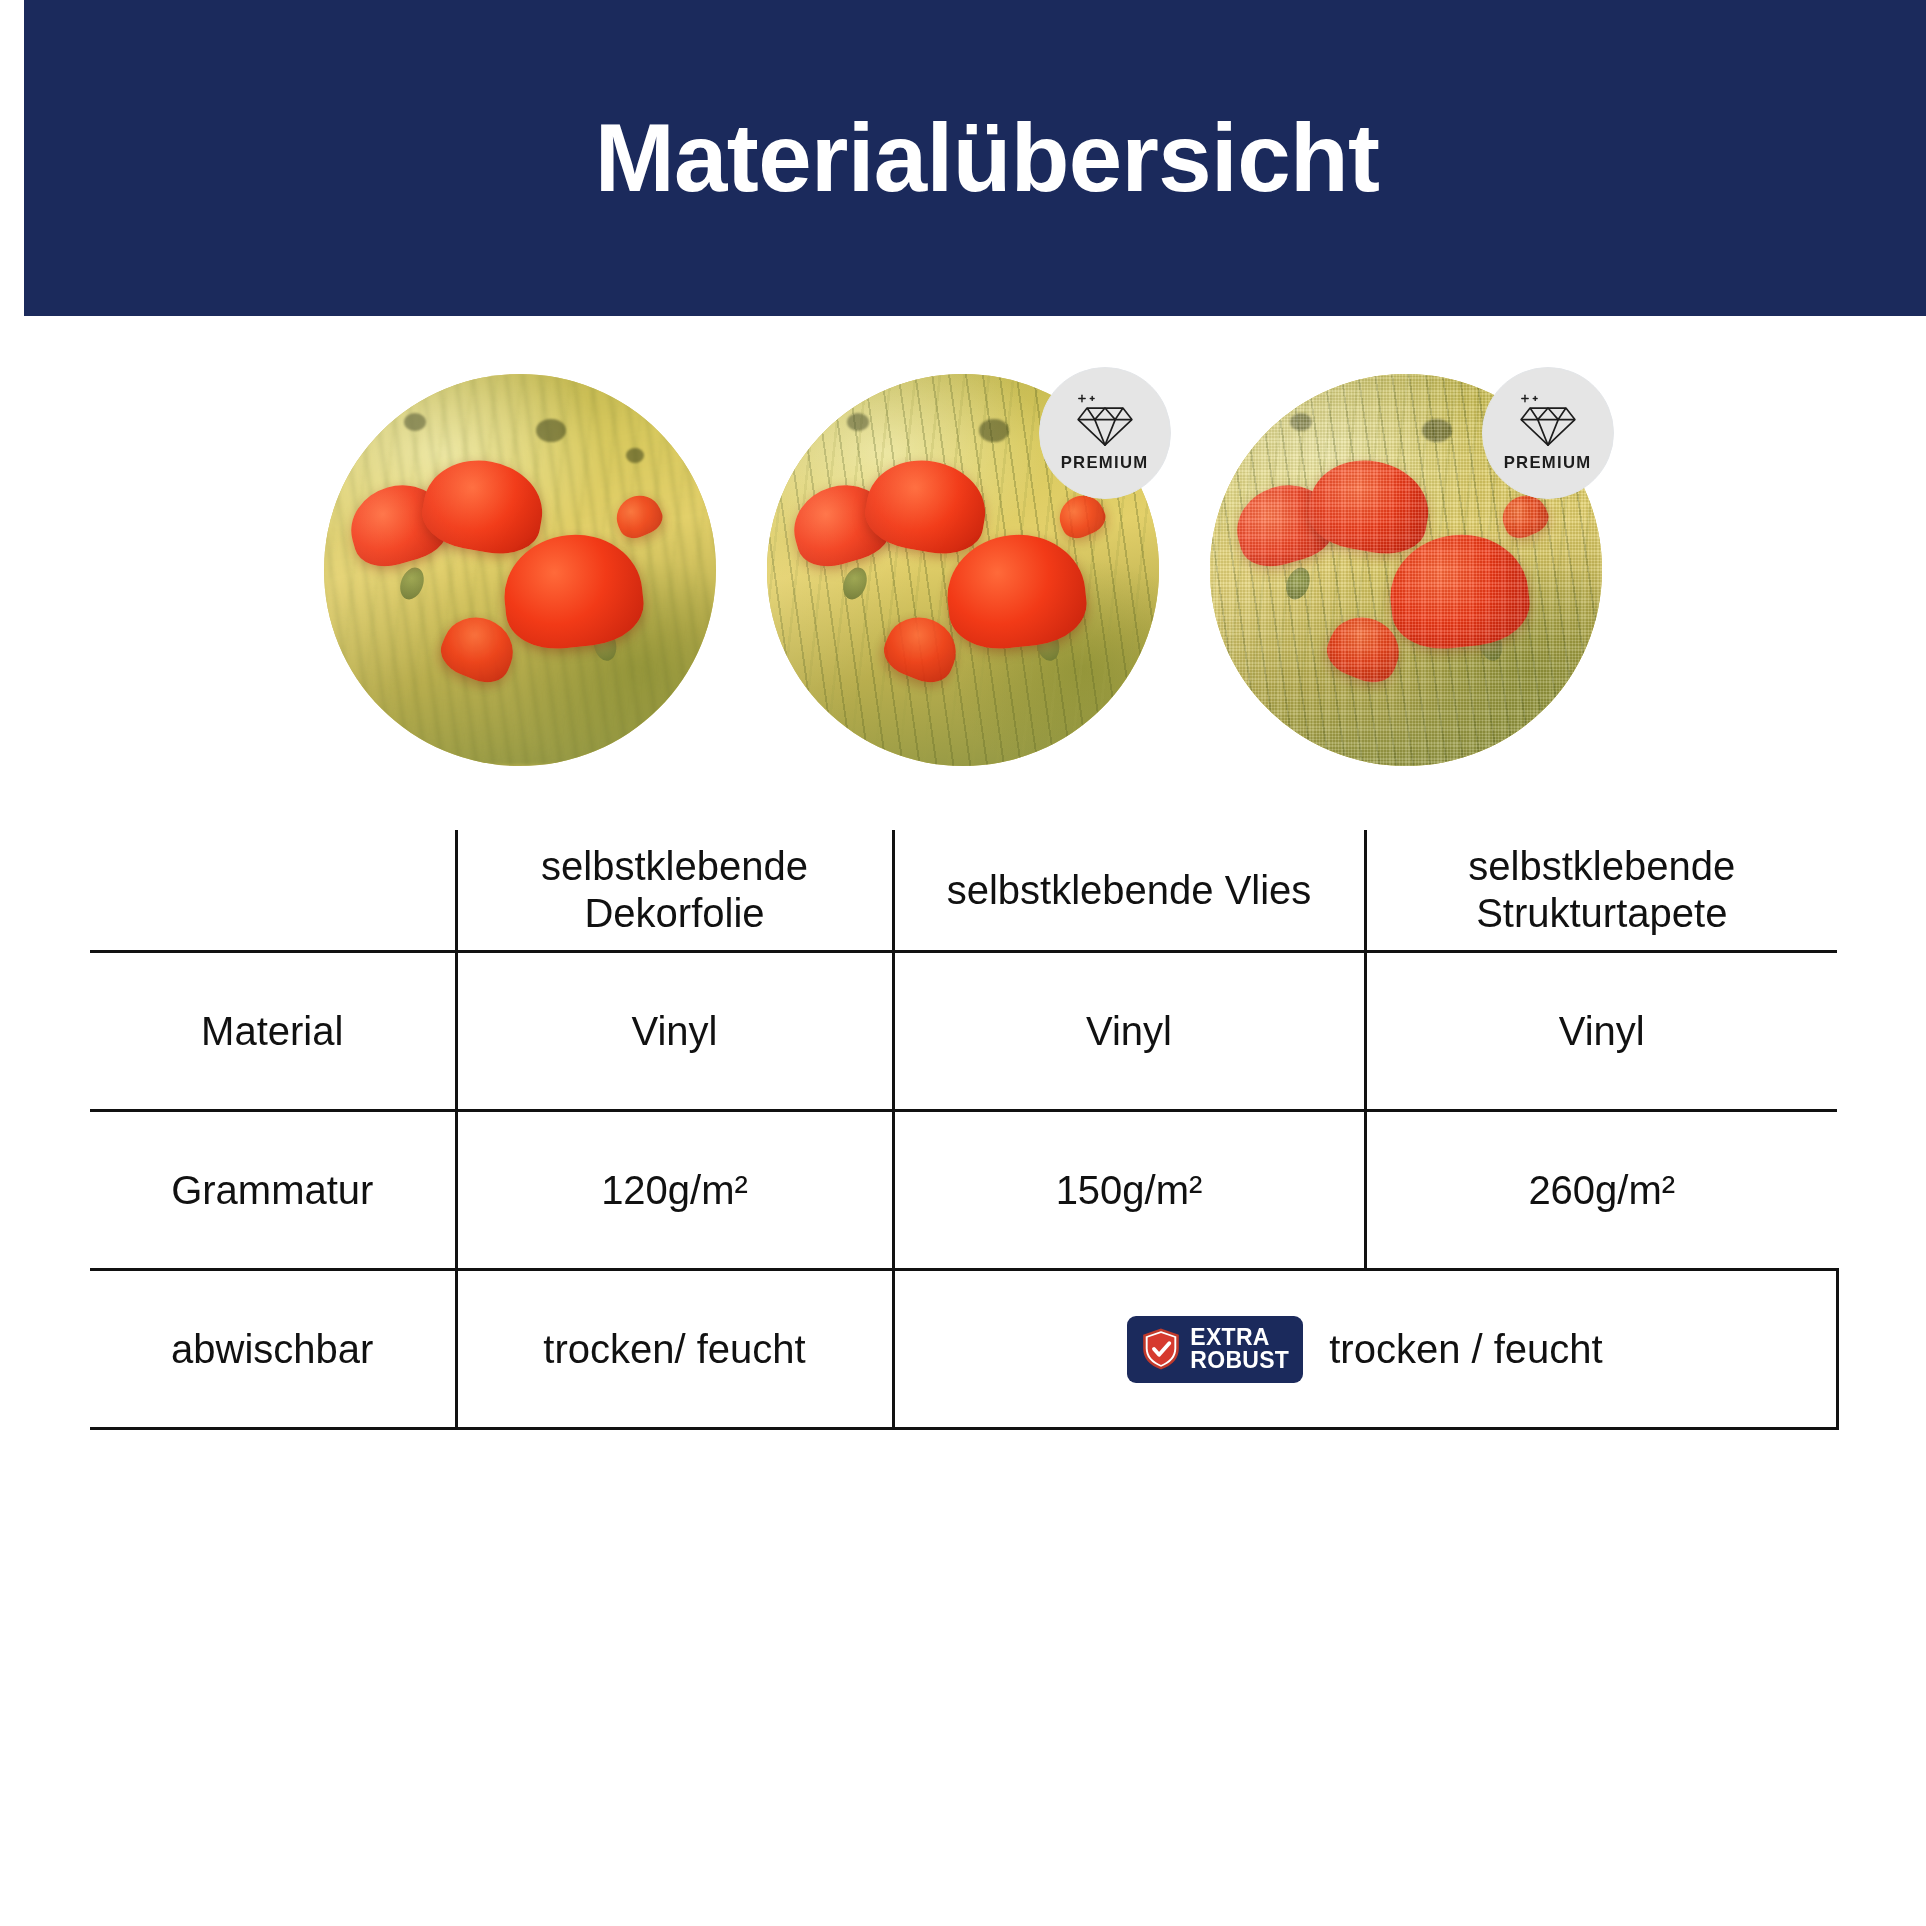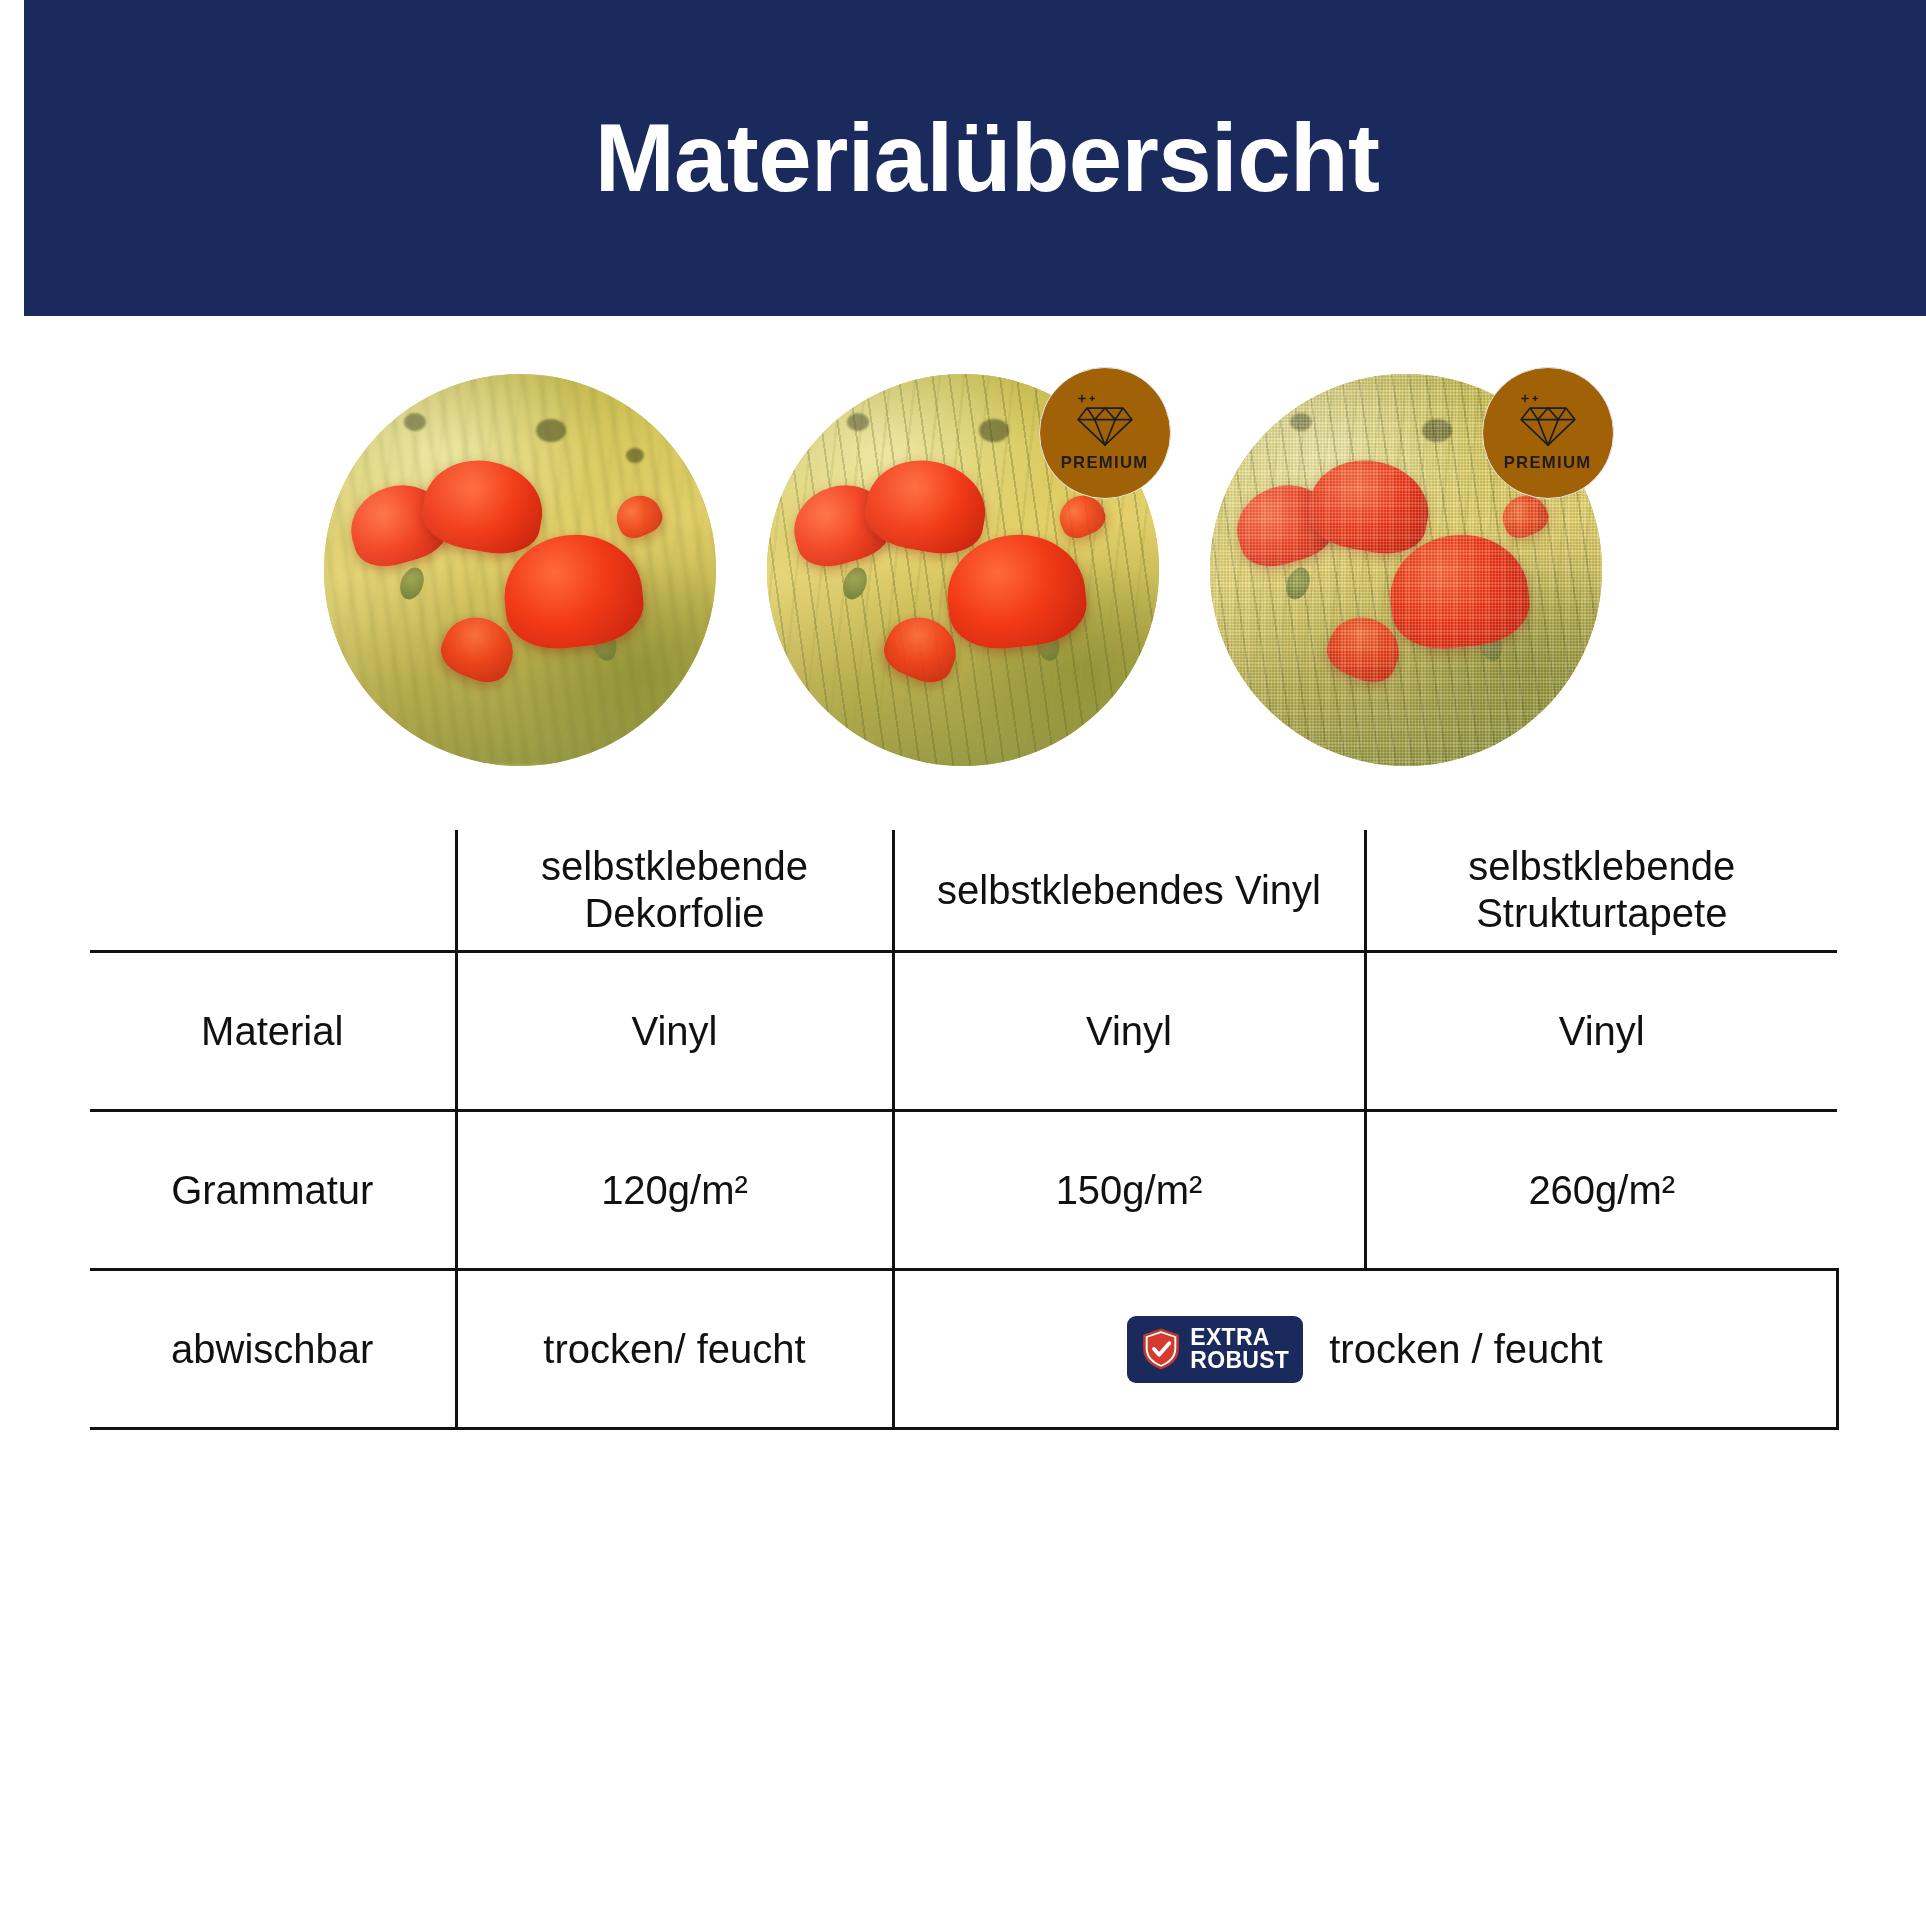--- a/index.html
+++ b/index.html
@@ -119,21 +119,21 @@
   }
 
   
   .premium-badge {
     position: absolute;
     right: -11.6px;
     top: -6.4px;
     width: 132px;
     height: 132px;
     border-radius: 50%;
-    background: #a16207;
+    background: #e5e5e5;
     border: 1.3px solid #e3e5e8;
     display: flex;
     flex-direction: column;
     align-items: center;
     justify-content: center;
     box-sizing: border-box;
   }
   .premium-badge .diamond-wrap {
     width: 67px;
     height: 58px;
@@ -333,21 +333,21 @@
       <col class="col-label">
         <col class="col-a">
         <col class="col-b">
         <col class="col-c">
     </colgroup>
     <tbody>
 
       <tr class="head-row">
         <td class="col-label"></td>
         <td class="col-a vline-l vline-r">selbstklebende Dekorfolie</td>
-        <td class="col-b vline-r">selbstklebendes Vinyl</td>
+        <td class="col-b vline-r">selbstklebende Vlies</td>
         <td class="col-c">selbstklebende Strukturtapete</td>
       </tr>
 
       <tr class="hrow row-h">
         <td class="col-label row-label">Material</td>
         <td class="col-a vline-l vline-r">Vinyl</td>
         <td class="col-b vline-r">Vinyl</td>
         <td class="col-c">Vinyl</td>
       </tr>
 

